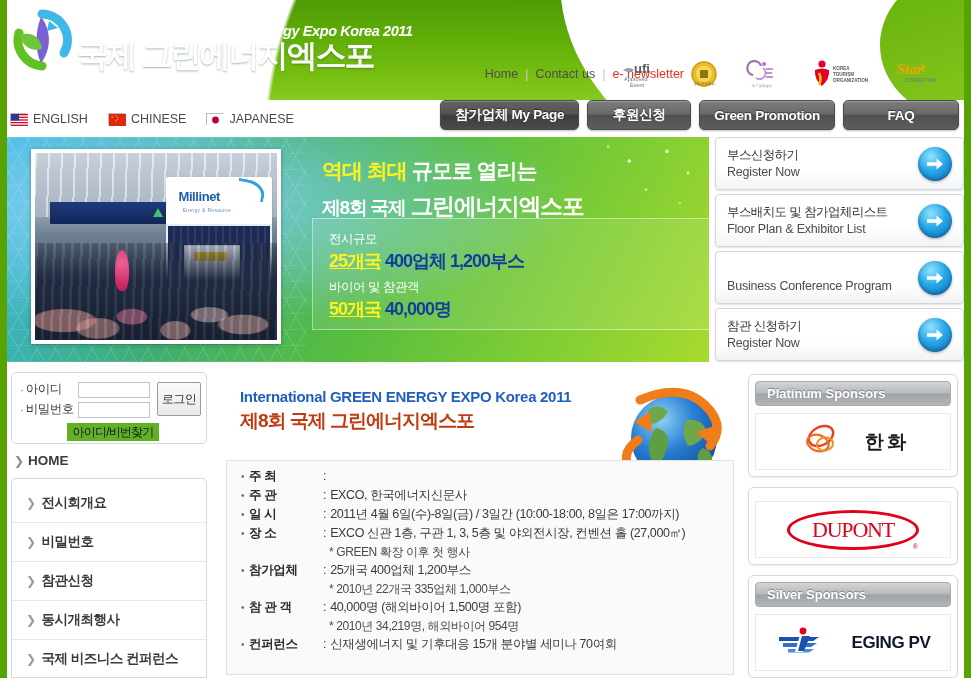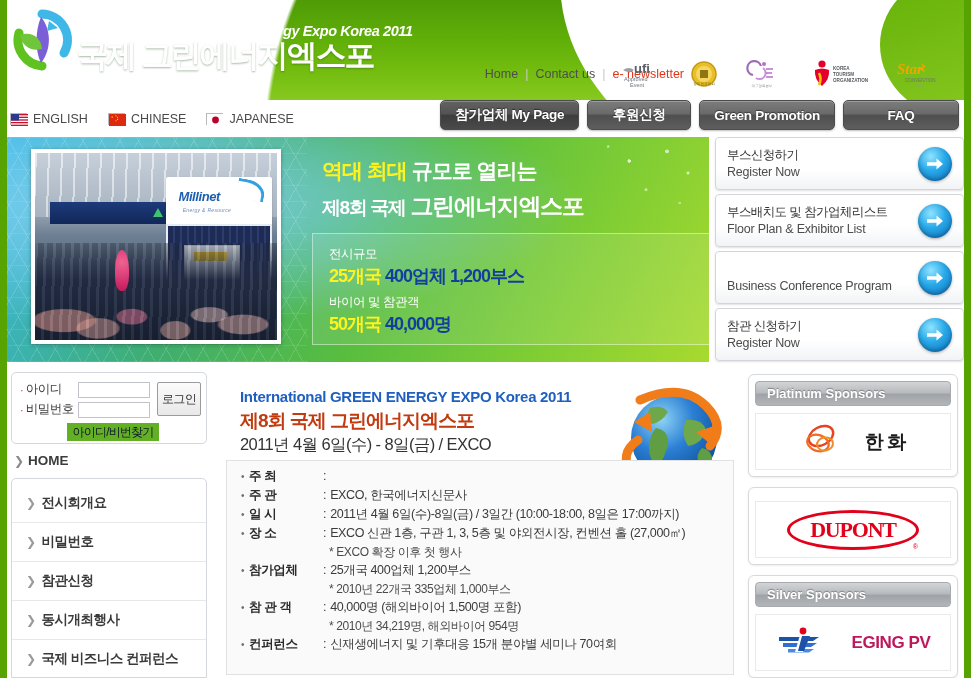--- a/index.html
+++ b/index.html
@@ -146,21 +146,20 @@
       repeating-linear-gradient(0deg, rgba(255,255,255,.35) 0 1px, transparent 1px 16px);
   }
   #hero-photo {
     position: absolute; left: 24px; top: 12px; width: 250px; height: 195px;
     background: #fff; padding: 4px;
     box-shadow: 0 1px 4px rgba(0,0,0,.35);
   }
   #hero-photo-inner {
     position: relative; width: 100%; height: 100%; overflow: hidden;
     background: linear-gradient(180deg,#e3e8ee 0%, #b9c3cf 22%, #6d7f93 44%, #2f3c52 100%);
-    font-style: italic;
   }
   .ph-ceiling {
     position: absolute; left: 0; top: 0; width: 100%; height: 34%;
     background:
       repeating-linear-gradient(92deg, rgba(255,255,255,.55) 0 2px, rgba(190,200,212,.25) 2px 13px),
       linear-gradient(180deg,#c9d2dc,#9fabba);
   }
   .ph-banner {
     position: absolute; left: 6%; top: 26%; width: 56%; height: 12%;
     background: linear-gradient(180deg,#1d3a7a,#12275a);
@@ -229,27 +228,27 @@
   }
   #hero-title {
     position: absolute; left: 18px; top: 20px; white-space: nowrap;
   }
   #hero-title .l1 { font-size: 21px; font-weight: bold; letter-spacing: -1px; }
   #hero-title .l1 .hl { color: #fff31f; }
   #hero-title .l1 .wt { color: #ffffff; }
   #hero-title .l2 { font-size: 23px; font-weight: bold; color: #ffffff; letter-spacing: -1.4px; margin-top: 6px; }
   #hero-title .l2 .sm { font-size: 19px; }
   #hero-box {
-    position: absolute; left: 8px; top: 96px; width: 438px; height: 112px;
+    position: absolute; left: 8px; top: 81px; width: 438px; height: 112px;
     background: rgba(255,255,255,.10);
     border: 1px solid rgba(255,255,255,.45);
   }
   #hero-box .lbl { font-size: 12.5px; color: #ffffff; letter-spacing: -.5px; }
   #hero-box .big { font-size: 18px; font-weight: bold; letter-spacing: -1px; margin-top: 1px; }
-  #hero-box .y { color: #fff31f; }
+  #hero-box .y { color: #fff31f; text-decoration: underline; }
   #hero-box .b { color: #123f9e; }
   #hero-box .r1 { position: absolute; left: 16px; top: 12px; }
   #hero-box .r2 { position: absolute; left: 16px; top: 60px; }
   #hero-sparkles {
     position: absolute; right: 0; top: 0; width: 210px; height: 120px;
     opacity: .85;
     background:
       radial-gradient(circle at 62% 20%, rgba(255,255,255,.9) 0 1.4px, transparent 2px),
       radial-gradient(circle at 80% 12%, rgba(255,255,255,.75) 0 1.6px, transparent 2.2px),
       radial-gradient(circle at 90% 30%, rgba(255,255,255,.8) 0 1.2px, transparent 1.8px),
@@ -398,25 +397,25 @@
     border: 1px solid #e8eaec; background: #ffffff;
     display: flex; align-items: center; justify-content: center; gap: 22px;
   }
   .sp-hanwha-txt { font-size: 19px; font-weight: bold; color: #1a1a1a; letter-spacing: -1px; }
   .sp-dupont {
     width: 132px; height: 40px; border: 3px solid #e2001a; border-radius: 50%;
     display: flex; align-items: center; justify-content: center;
     position: relative;
   }
   .sp-dupont .t {
-    font-size: 22px; font-weight: bold; color: #e2001a;
+    font-size: 22px; font-weight: normal; color: #e2001a;
     letter-spacing: -1.2px; font-family: "Liberation Serif", serif;
   }
   .sp-dupont .reg { position: absolute; right: -2px; bottom: -3px; font-size: 7px; color:#e2001a; }
-  .sp-eging-txt { font-size: 17px; font-weight: bold; color: #be185d; letter-spacing: -.4px; }
+  .sp-eging-txt { font-size: 17px; font-weight: bold; color: #0f172a; letter-spacing: -.4px; }
 </style>
 </head>
 <body>
 
 <div id="page">
 
   <div class="rail left"></div>
   <div class="rail right"></div>
 
   <div id="header">
@@ -673,21 +672,20 @@
     </div>
     <div class="smitem">
       <span class="chev">❯</span>
       <span>국제 비즈니스 컨퍼런스</span>
     </div>
   </div>
 
   <div id="content">
     <div id="ct-eng">International GREEN ENERGY EXPO Korea 2011</div>
     <div id="ct-kor">제8회 국제 그린에너지엑스포</div>
-    <div id="ct-date">2011년 4월 6일(수) - 8일(금) / EXCO</div>
 
     <div id="globe">
       <svg width="126" height="104" viewBox="0 0 126 104">
         <defs>
           <radialGradient id="gg" cx="35%" cy="28%" r="78%">
             <stop offset="0%" stop-color="#8fd3f5"></stop>
             <stop offset="48%" stop-color="#2b7fd4"></stop>
             <stop offset="100%" stop-color="#0d4e97"></stop>
           </radialGradient>
         </defs>
@@ -725,21 +723,21 @@
         <span class="colon">:</span>
         <span class="v">2011년 4월 6일(수)-8일(금) / 3일간 (10:00-18:00, 8일은 17:00까지)</span>
       </div>
 
       <div class="inforow">
         <span class="bullet">•</span>
         <span class="k">장        소</span>
         <span class="colon">:</span>
         <span class="v">EXCO 신관 1층, 구관 1, 3, 5층 및 야외전시장, 컨벤션 홀 (27,000㎡)</span>
       </div>
-      <div class="infonote">* EXCO 확장 이후 첫 행사</div>
+      <div class="infonote">* GREEN 확장 이후 첫 행사</div>
 
       <div class="inforow">
         <span class="bullet">•</span>
         <span class="k">참가업체</span>
         <span class="colon">:</span>
         <span class="v">25개국 400업체 1,200부스</span>
       </div>
       <div class="infonote">* 2010년 22개국 335업체 1,000부스</div>
 
       <div class="inforow">

